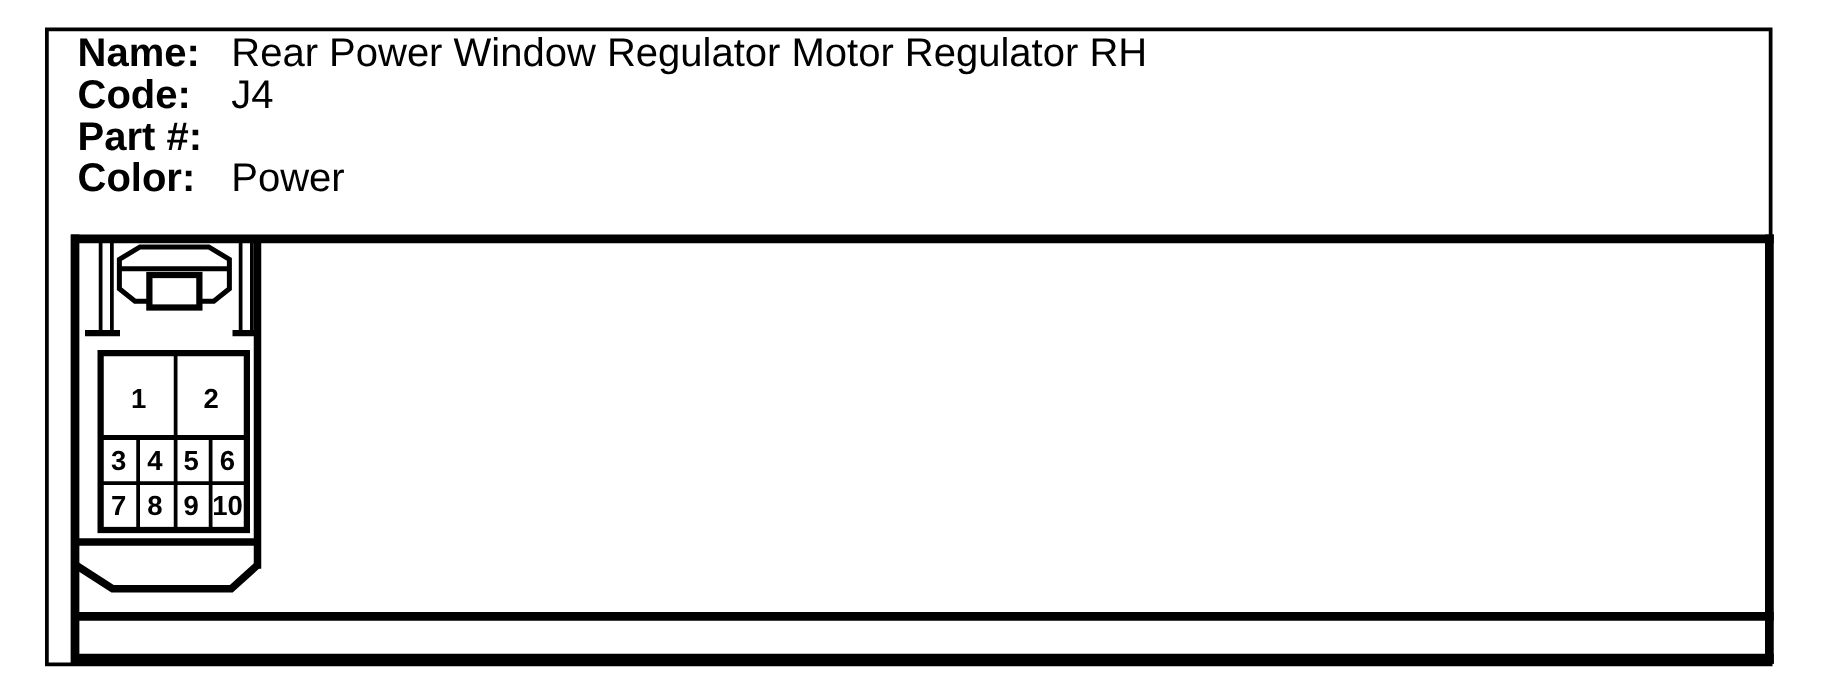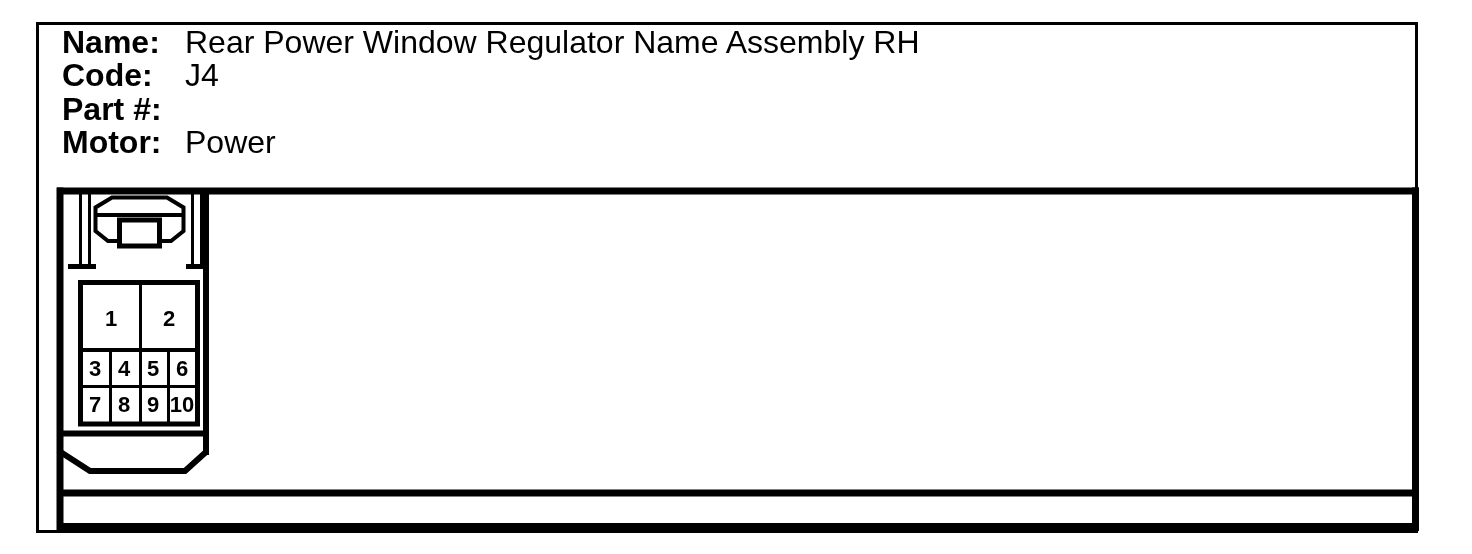--- a/index.html
+++ b/index.html
@@ -69,31 +69,31 @@
   }
 </style>
 </head>
 <body>
 
 <div class="frame"></div>
 
 <div class="header-fields">
   <div class="field-row">
     <span class="field-label">Name:</span>
-    <span class="field-value">Rear Power Window Regulator Name Assembly RH</span>
+    <span class="field-value">Rear Power Window Regulator Motor Regulator RH</span>
   </div>
   <div class="field-row">
     <span class="field-label">Code:</span>
     <span class="field-value">J4</span>
   </div>
   <div class="field-row">
     <span class="field-label">Part #:</span>
   </div>
   <div class="field-row">
-    <span class="field-label">Motor:</span>
+    <span class="field-label">Color:</span>
     <span class="field-value">Power</span>
   </div>
 </div>
 
 <div class="footer-strip"></div>
 
 <svg class="linework" width="1472" height="554" viewBox="0 0 1472 554">
 
   <g stroke="#000000" fill="none">
     <line x1="57" y1="191" x2="1419" y2="191" stroke-width="7"></line>

